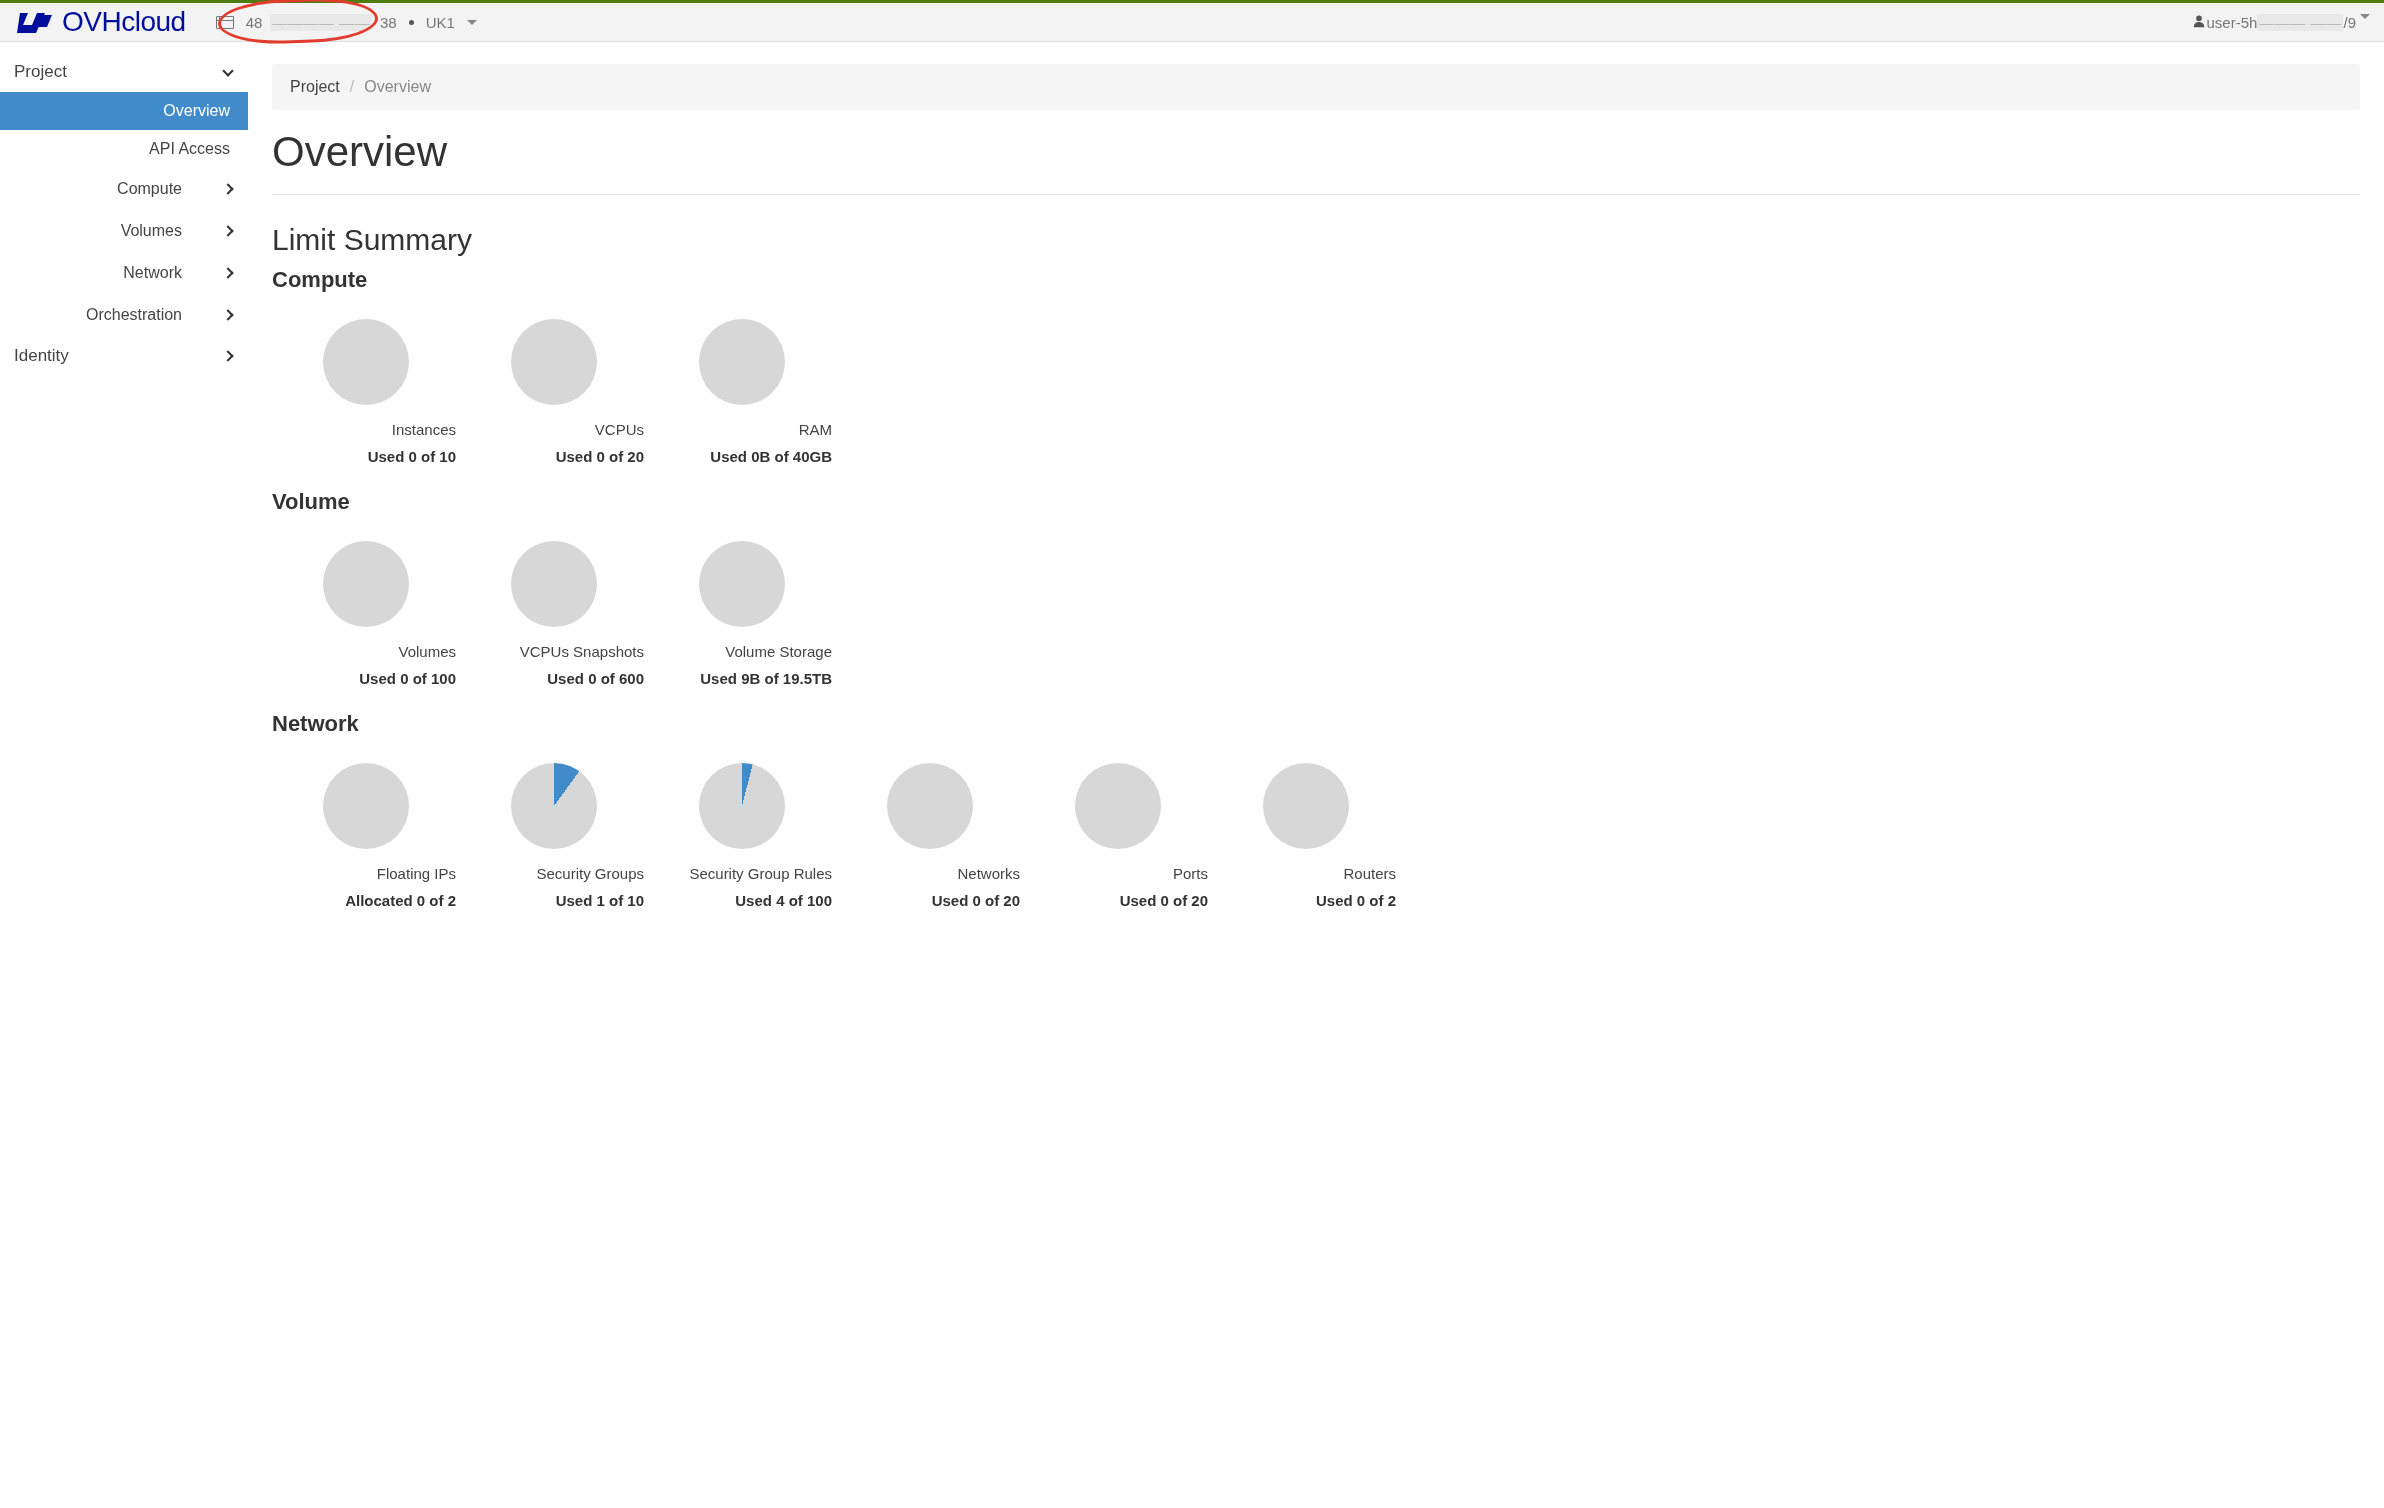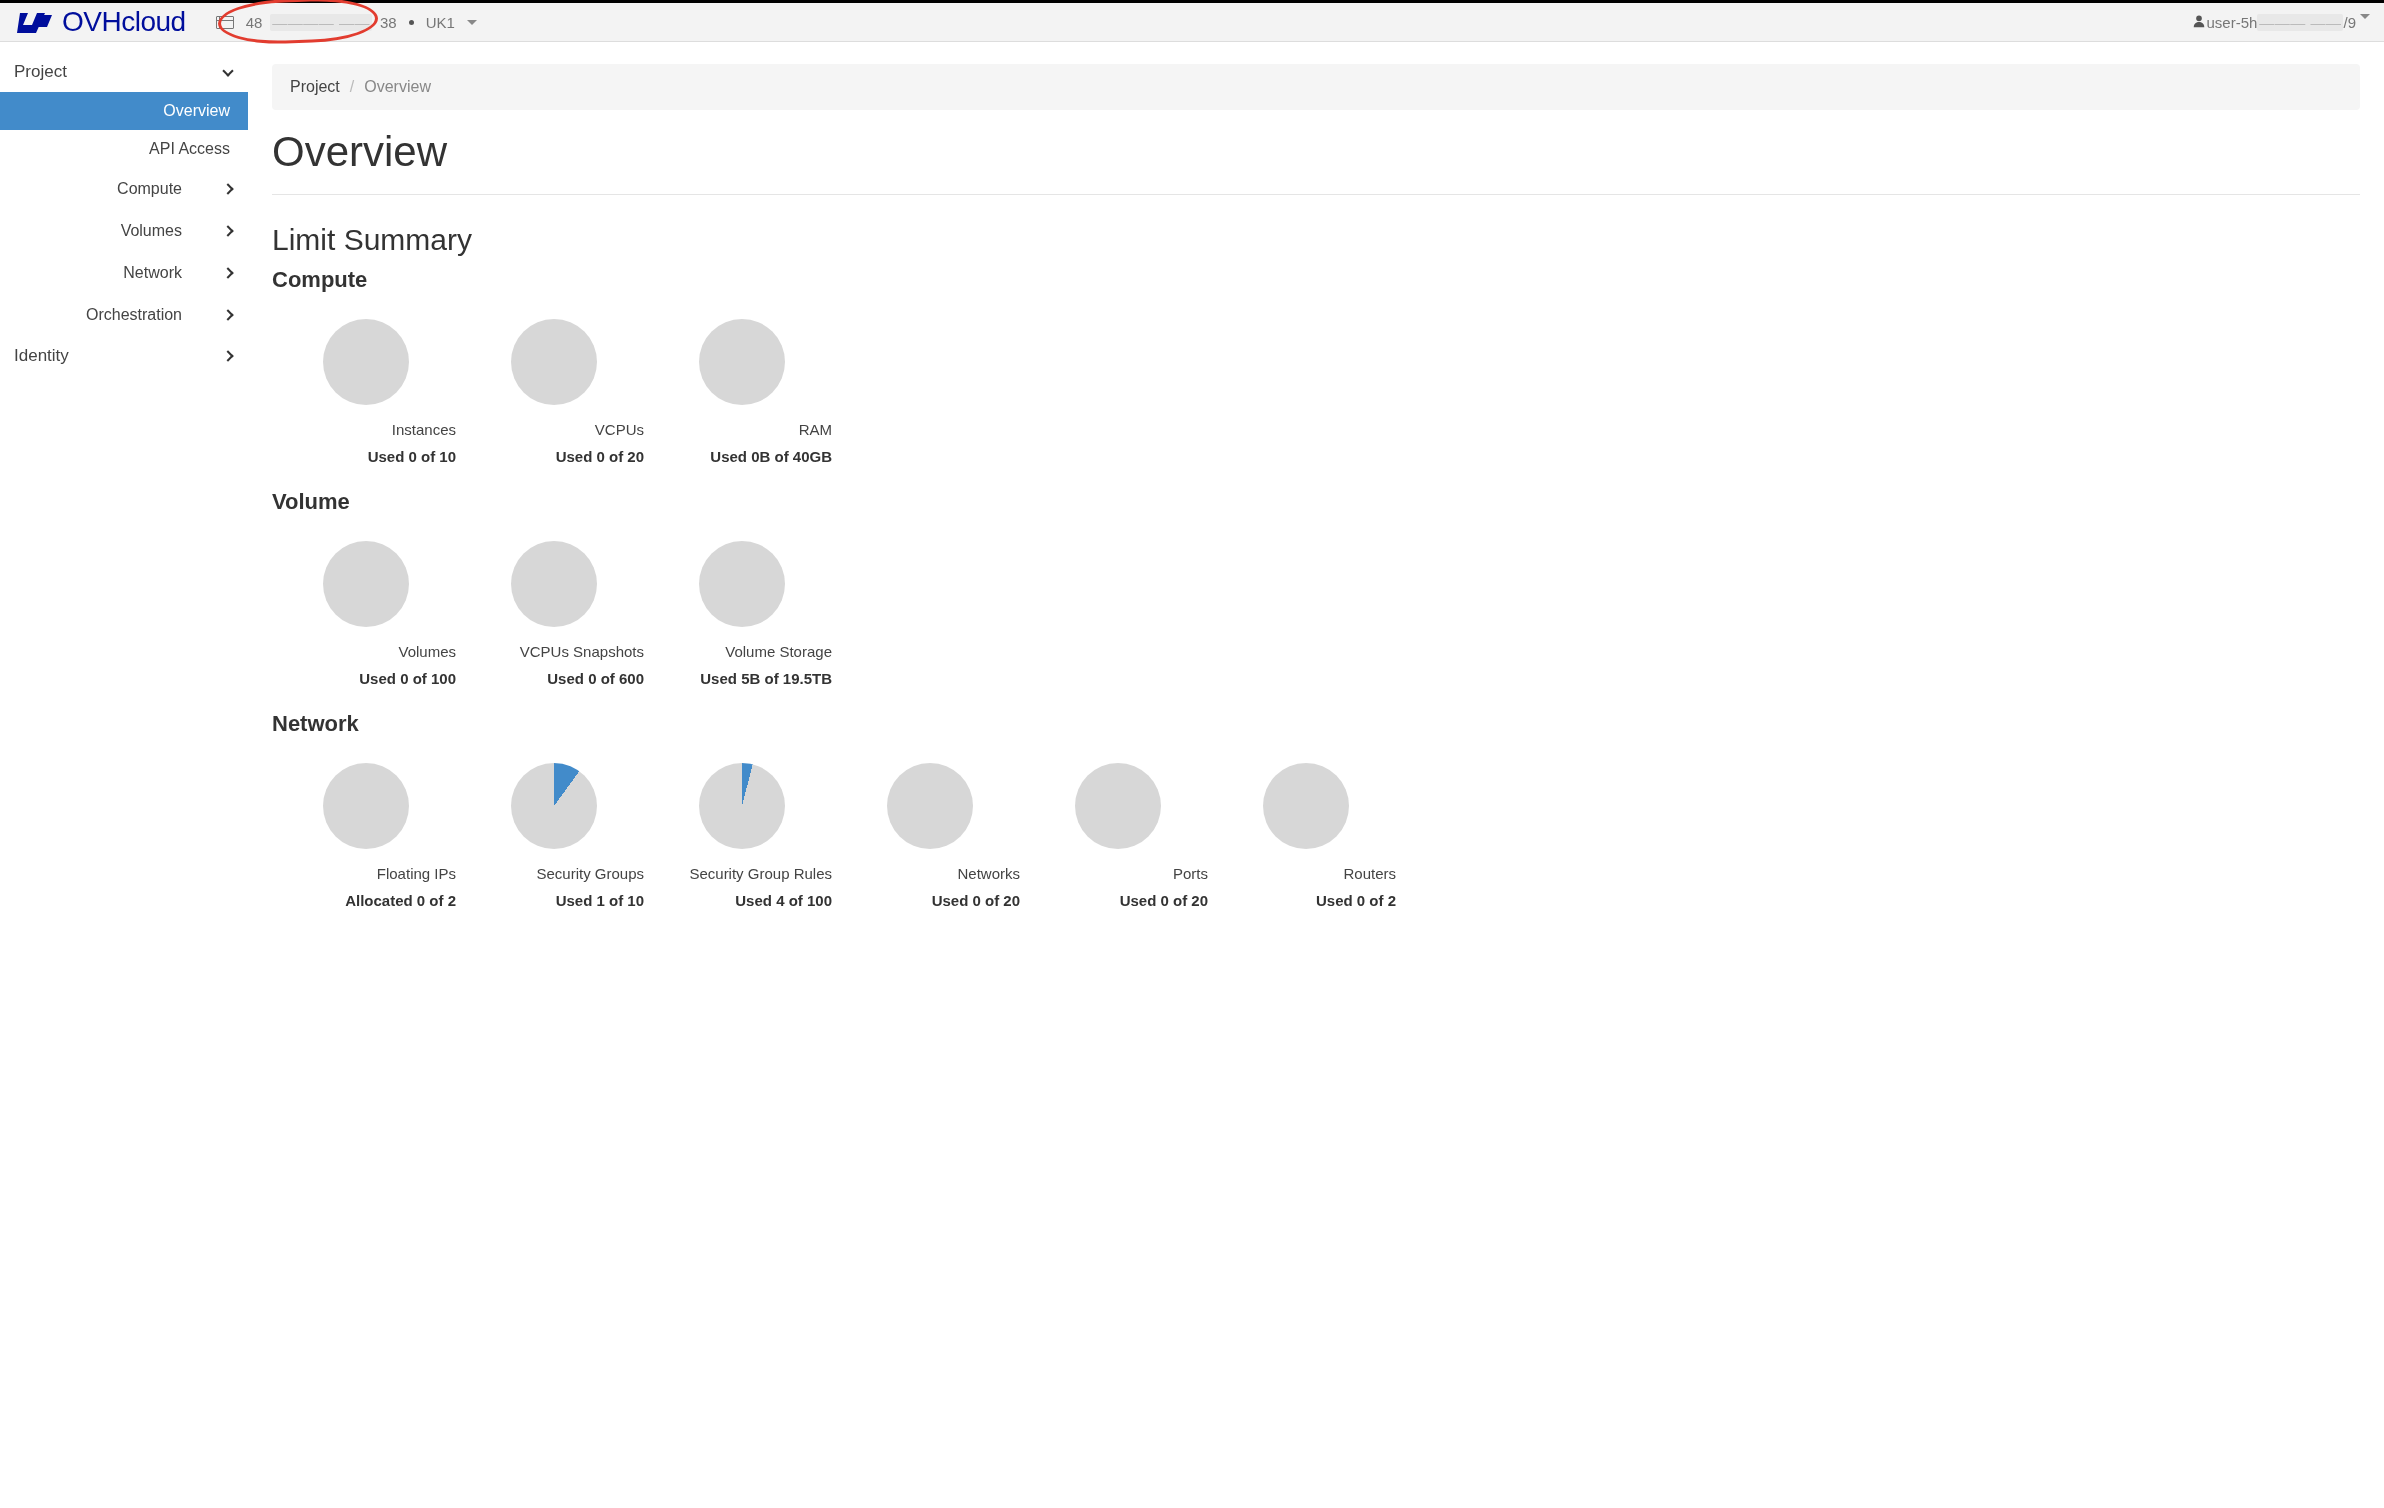--- a/index.html
+++ b/index.html
@@ -6,21 +6,21 @@
   body {
     font-family: -apple-system, BlinkMacSystemFont, "Segoe UI", Helvetica, Arial, sans-serif;
     font-size: 14px;
     color: #333;
     background: #fff;
     width: 2384px;
   }
   .topbar {
     height: 42px;
     background: #f3f3f3;
-    border-top: 3px solid #000000;
+    border-top: 3px solid #4d7c0f;
     border-bottom: 1px solid #ddd;
     display: flex;
     align-items: center;
     padding: 0 14px;
     position: relative;
   }
   .brand {
     display: flex;
     align-items: center;
     gap: 8px;
@@ -328,21 +328,21 @@
           <div class="tile-usage">Used 0 of 100</div>
         </div>
         <div class="tile">
           <div class="pie" style="background: conic-gradient(rgb(66, 139, 202) 0deg, rgb(66, 139, 202) 0deg, rgb(215, 215, 215) 0deg, rgb(215, 215, 215) 360deg);"></div>
           <div class="tile-label">VCPUs Snapshots</div>
           <div class="tile-usage">Used 0 of 600</div>
         </div>
         <div class="tile">
           <div class="pie" style="background: conic-gradient(rgb(66, 139, 202) 0deg, rgb(66, 139, 202) 0deg, rgb(215, 215, 215) 0deg, rgb(215, 215, 215) 360deg);"></div>
           <div class="tile-label">Volume Storage</div>
-          <div class="tile-usage">Used 5B of 19.5TB</div>
+          <div class="tile-usage">Used 9B of 19.5TB</div>
         </div>
       </div>
 
     <h3 class="subsec">Network</h3>
     <div class="tile-row">
         <div class="tile">
           <div class="pie" style="background: conic-gradient(rgb(66, 139, 202) 0deg, rgb(66, 139, 202) 0deg, rgb(215, 215, 215) 0deg, rgb(215, 215, 215) 360deg);"></div>
           <div class="tile-label">Floating IPs</div>
           <div class="tile-usage">Allocated 0 of 2</div>
         </div>

